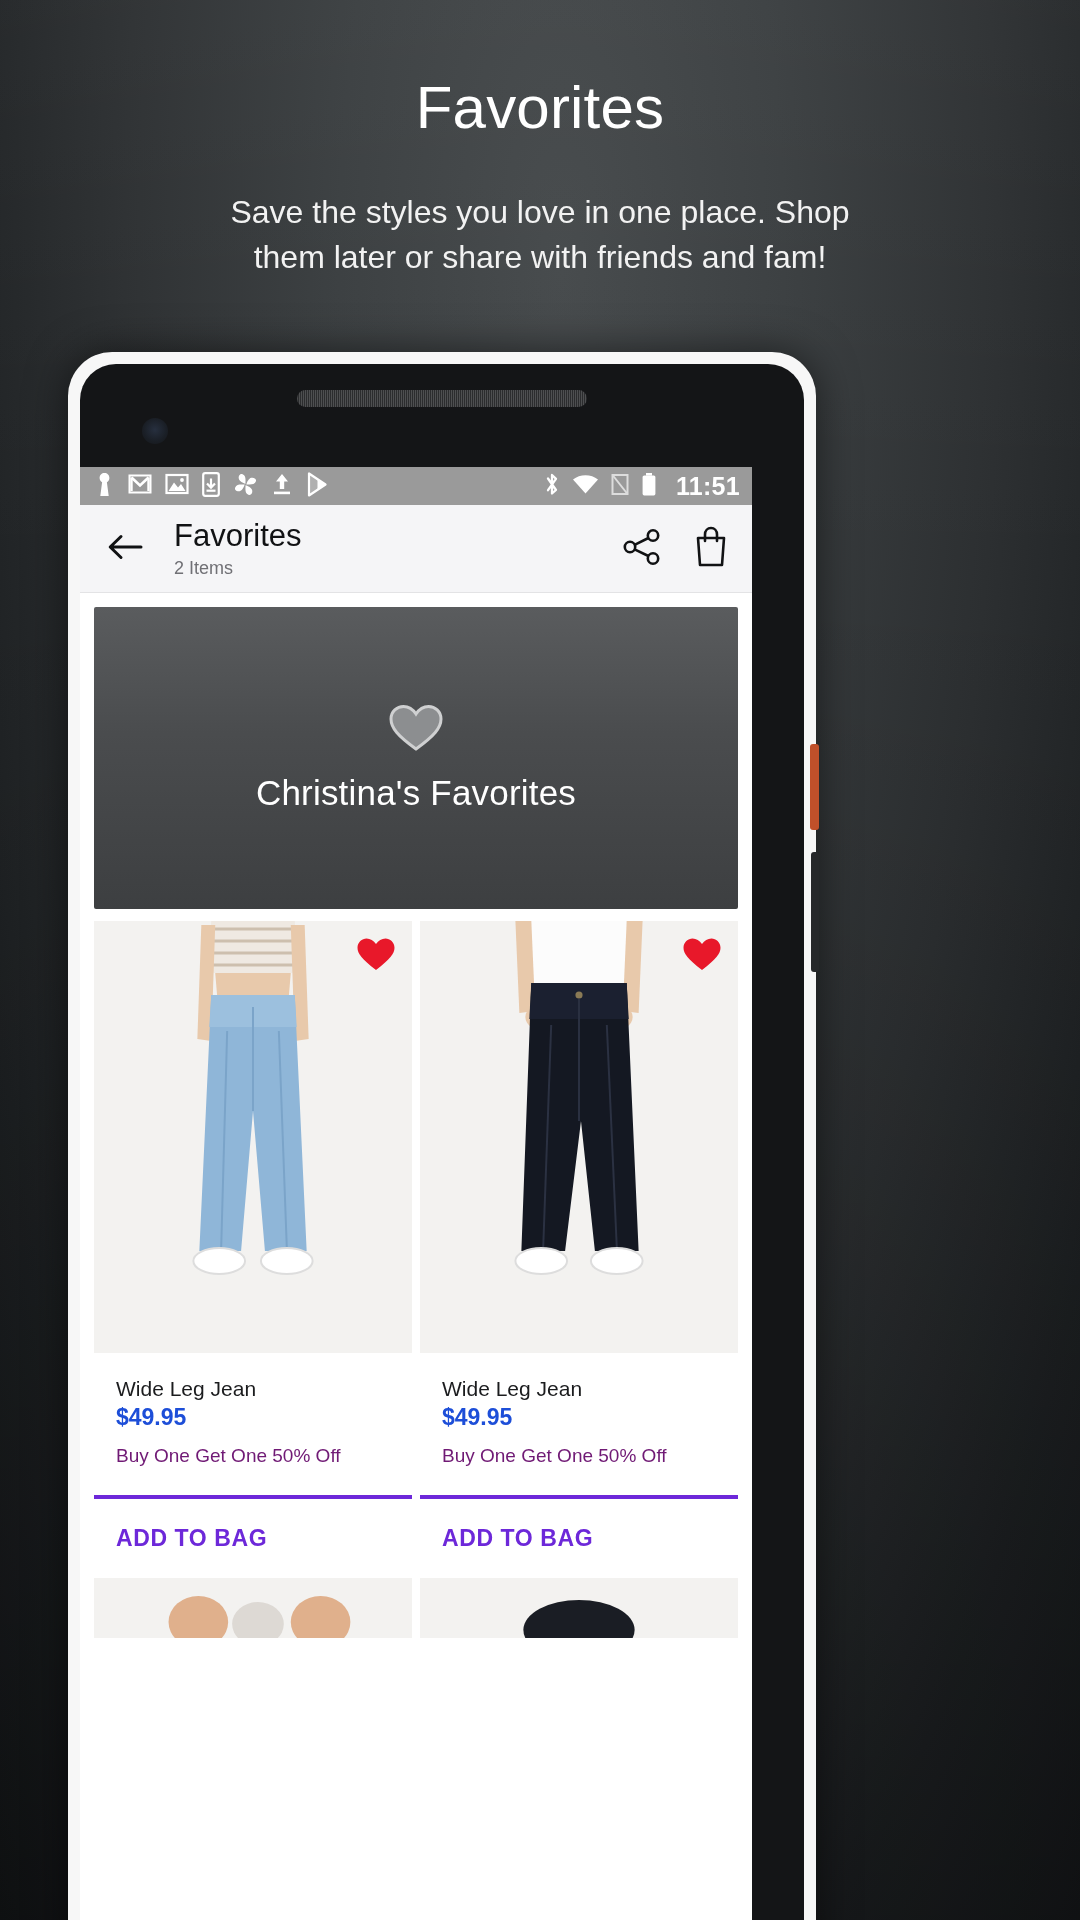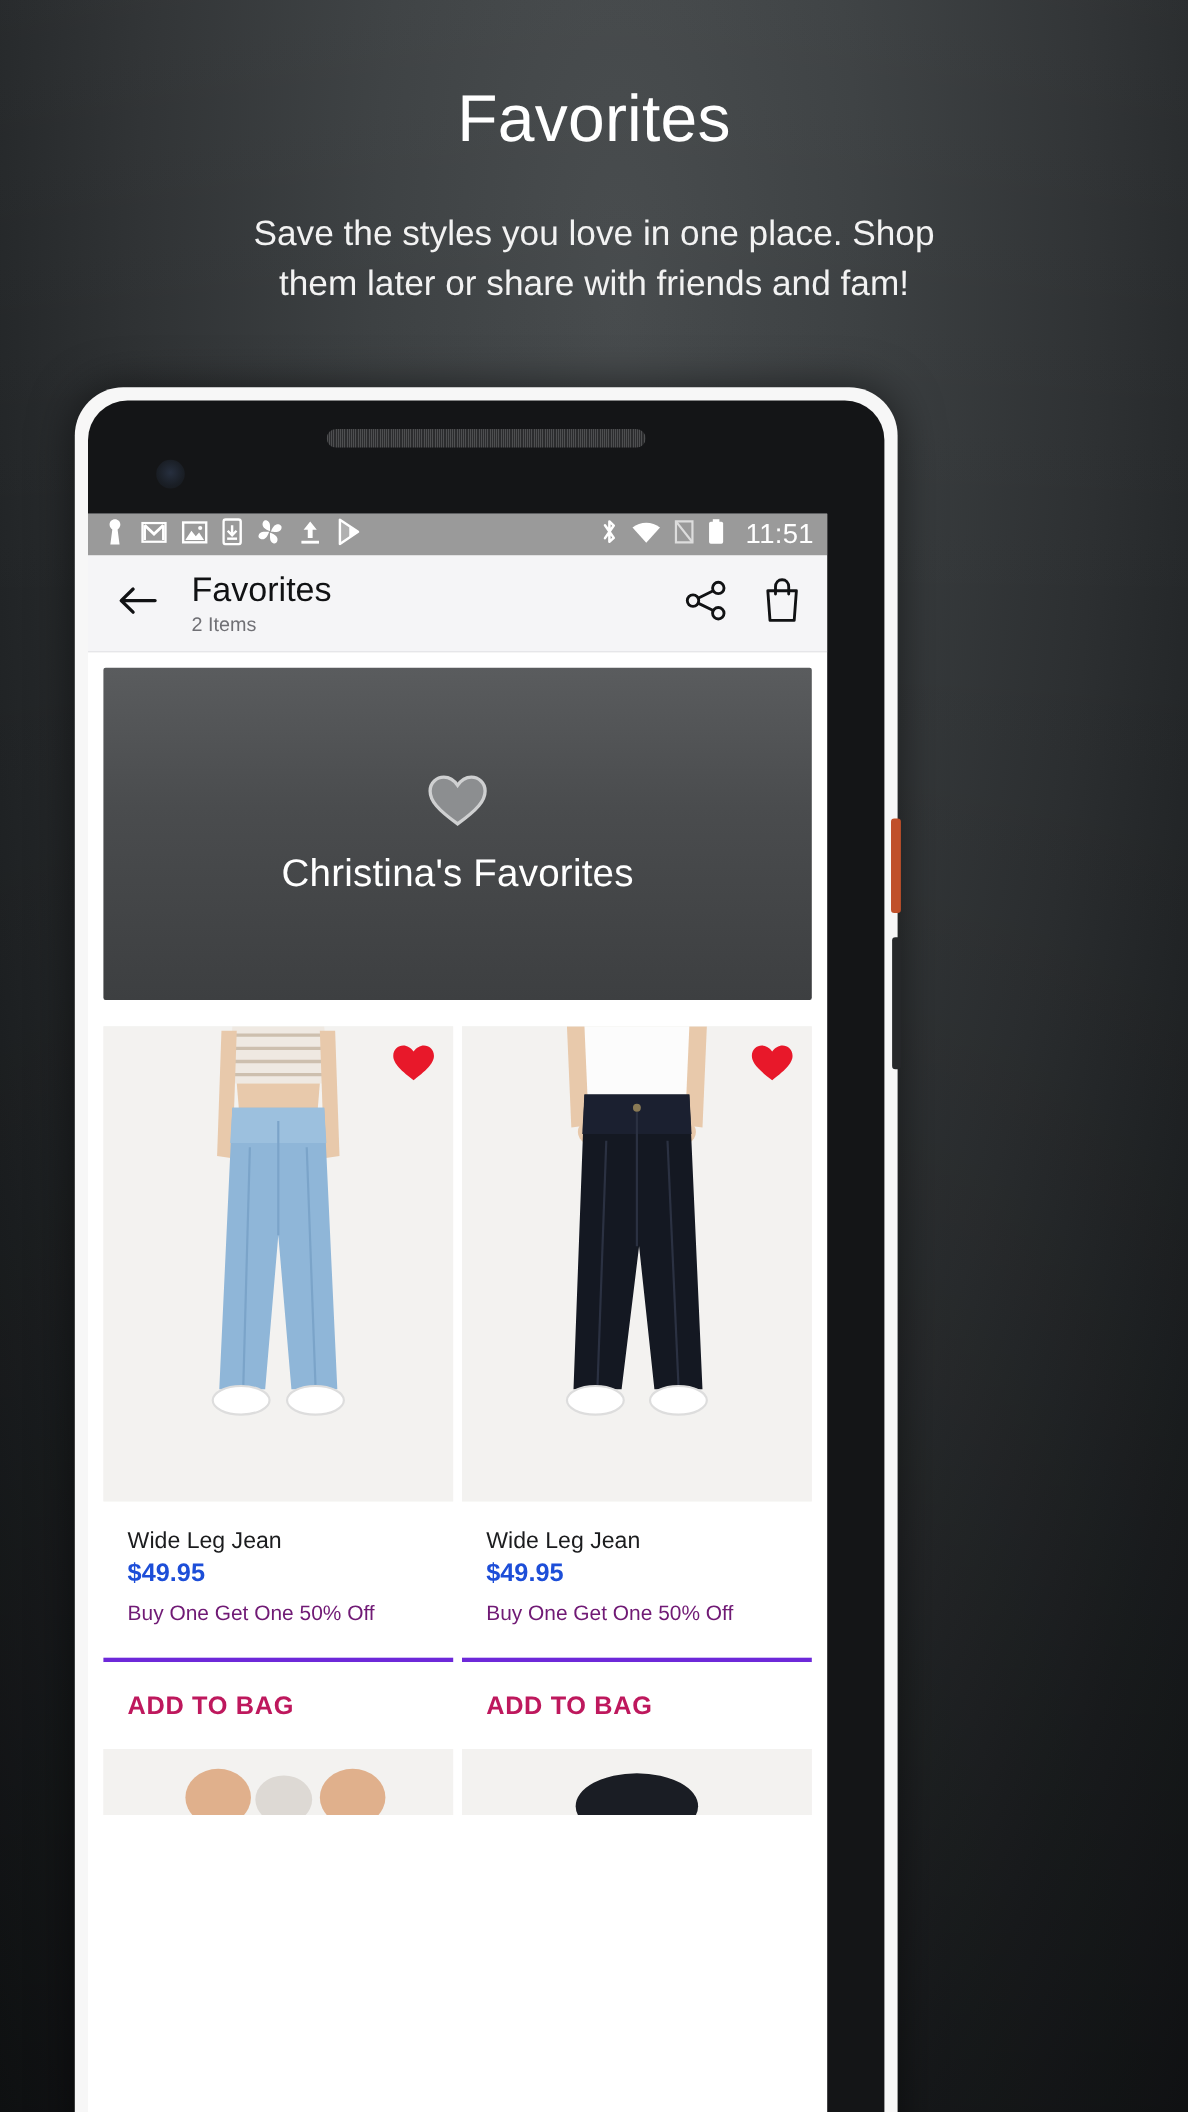--- a/index.html
+++ b/index.html
@@ -122,21 +122,21 @@
     align-items: center;
     padding: 0 12px 0 14px;
     box-sizing: border-box;
   }
   .sb-left { display: flex; align-items: center; gap: 13px; }
   .sb-right { display: flex; align-items: center; gap: 11px; margin-left: auto; }
   .sb-icon { display: block; }
   #sb-time {
     color: #ffffff;
     font-size: 25px;
-    font-weight: 400;
+    font-weight: 700;
     margin-left: 8px;
     letter-spacing: 0.3px;
   }
 
   
   #app-bar {
     height: 88px;
     background: #f5f5f7;
     display: flex;
     align-items: center;
@@ -145,21 +145,21 @@
     border-bottom: 1px solid #e3e3e5;
   }
   #back-button { width: 44px; height: 44px; display:flex; align-items:center; justify-content:center; flex: 0 0 auto;}
   #appbar-titles { margin-left: 26px; display: flex; flex-direction: column; justify-content:center; }
   #appbar-title { font-size: 31px; color: #111214; font-weight: 400; line-height: 36px; }
   #appbar-subtitle { font-size: 18px; color: #707075; line-height: 24px; margin-top: 2px; }
   #appbar-actions { margin-left: auto; display: flex; align-items: center; gap: 30px; }
 
   
   #collection-banner {
-    margin: 14px 14px 16px 14px;
+    margin: 14px 14px 4px 14px;
     height: 302px;
     border-radius: 2px;
     background: linear-gradient(180deg, #5a5c5e 0%, #4a4c4e 42%, #3d3f41 100%);
     display: flex;
     flex-direction: column;
     align-items: center;
     justify-content: center;
   }
   #collection-heart { margin-bottom: 16px; }
   #collection-name {
@@ -199,21 +199,21 @@
     padding: 22px 22px 26px 22px;
     border-bottom: 4px solid #6d28d9;
   }
   .product-name { font-size: 21px; color: #1b1c1e; line-height: 28px; }
   .product-price { font-size: 23px; color: #1d4ed8; font-weight: bold; margin-top: 0; line-height: 28px;}
   .product-promo { font-size: 19px; color: #701a75; margin-top: 12px; line-height: 26px; white-space: nowrap; }
   .add-to-bag {
     padding: 26px 22px;
     font-size: 23px;
     letter-spacing: 0.6px;
-    color: #be185d;
+    color: #6d28d9;
     font-weight: bold;
     background: #ffffff;
   }
 
   
   #second-row {
     display: flex;
     gap: 8px;
     padding: 0 14px;
     box-sizing: border-box;

